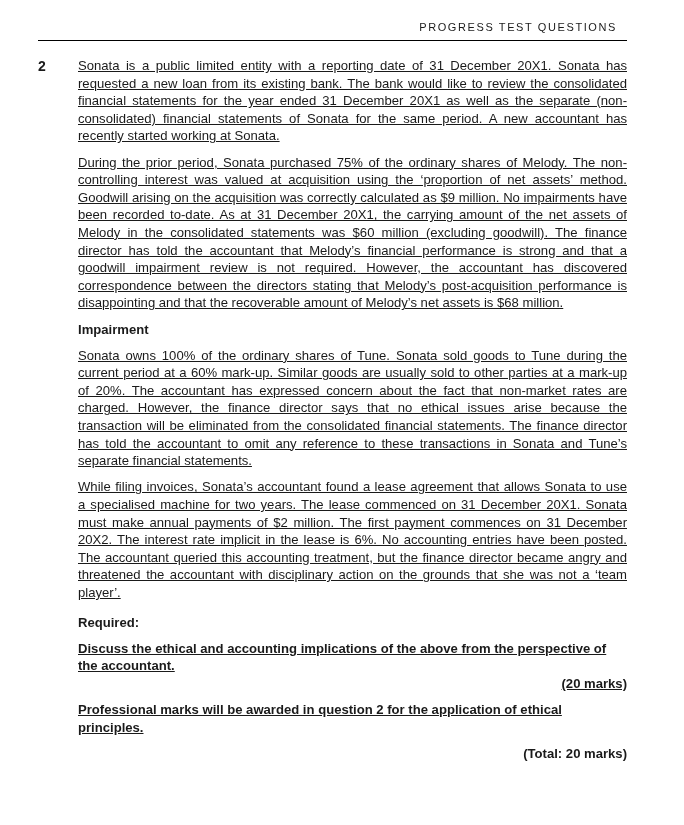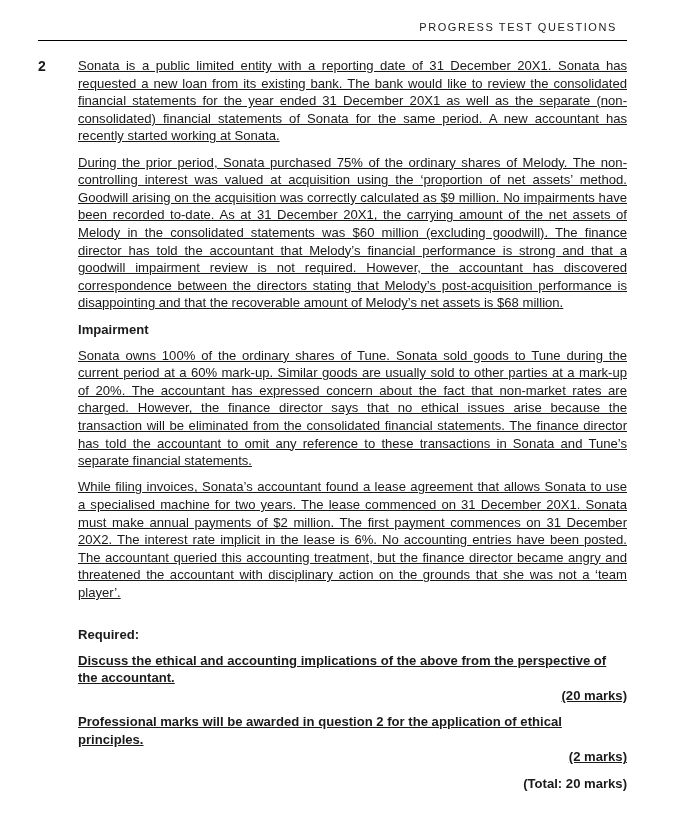--- a/index.html
+++ b/index.html
@@ -50,21 +50,21 @@
       margin: 0 0 8.6px 0;
       text-align: justify;
       hyphens: none;
       text-decoration: underline;
     }
     .heading {
       margin: 0 0 8.6px 0;
       font-weight: bold;
     }
     .heading.required {
-      margin-top: 24px;
+      margin-top: 12px;
     }
     .marks {
       display: block;
       text-align: right;
       font-weight: bold;
     }
     .req-block {
       margin: 0 0 8.6px 0;
       font-weight: bold;
       text-decoration: underline;
@@ -103,18 +103,17 @@
   <div>
     <p class="heading required">Required:</p>
 
     <div class="req-block">
       <span class="req-line">Discuss the ethical and accounting implications of the above from the perspective of the accountant.</span>
       <span class="marks">(20 marks)</span>
     </div>
 
     <div class="req-block">
       <span class="req-line">Professional marks will be awarded in question 2 for the application of ethical principles.</span>
-      <span class="marks">(2 marks)</span>
     </div>
 
     <p class="total">(Total: 20 marks)</p>
   </div>
 </div>
 
 </body></html>

